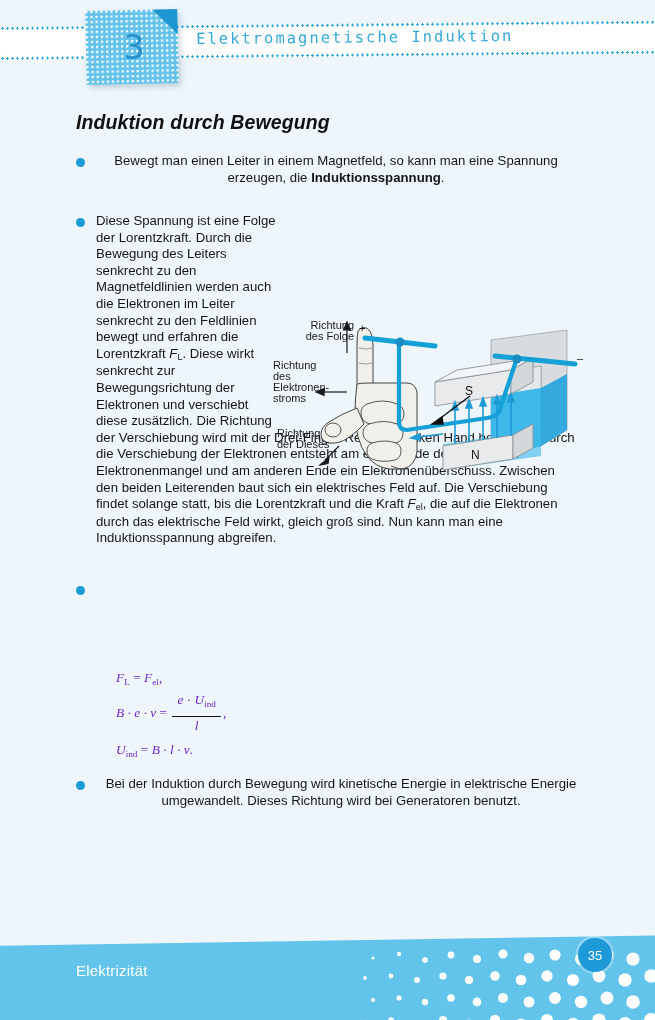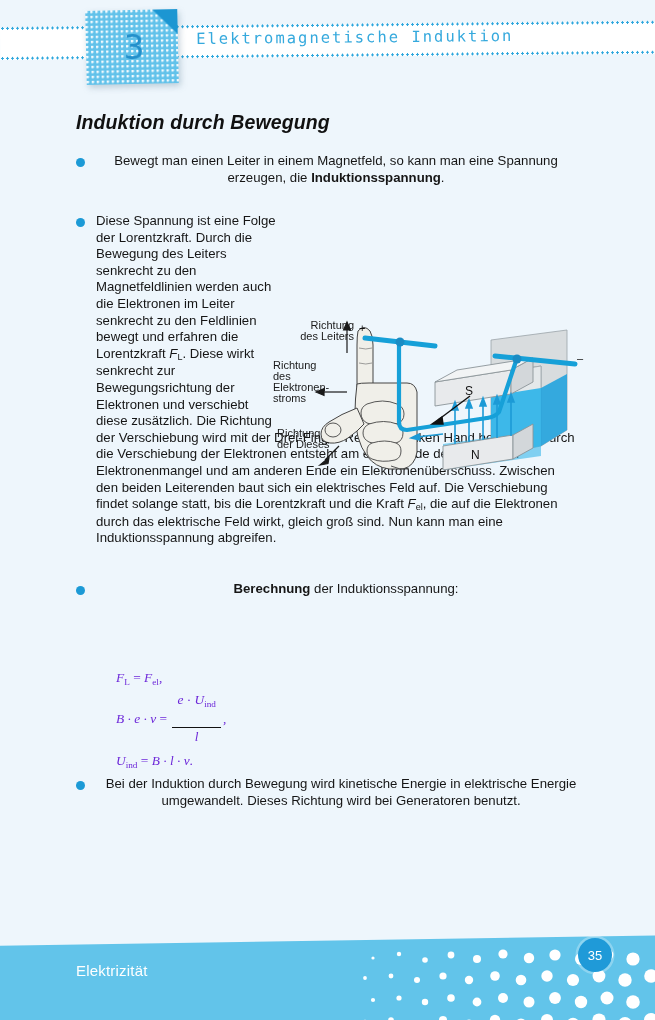--- a/index.html
+++ b/index.html
@@ -100,21 +100,21 @@
 
   
   .formulas{
     position:absolute;left:116px;top:572px;
     font-size:13.4px;color:#6d28d9;
     font-family:"Liberation Serif", serif;
   }
   .frm{margin-bottom:7px;white-space:nowrap;font-style:italic;}
   .frm .up{font-style:normal;}
   .frac{display:inline-block;vertical-align:middle;text-align:center;margin:0 2px;position:relative;top:-1px;}
-  .frac .num{display:block;padding:0 5px 19px 5px;border-bottom:1.1px solid #111;}
+  .frac .num{display:block;padding:0 5px 8px 5px;border-bottom:1.1px solid #111;}
   .frac .den{display:block;padding:1px 5px 0 5px;}
   .sb{font-size:9.2px;vertical-align:baseline;position:relative;top:2.5px;font-style:normal;}
 
   
   .footer{position:absolute;left:0;top:930px;width:655px;height:90px;overflow:hidden;}
   .footer-band{
     position:absolute;left:-10px;top:16px;width:690px;height:100px;
     background:#62c4ea;
     transform:rotate(-0.9deg);transform-origin:0 0;
   }
@@ -265,37 +265,36 @@
           </g>
 
           <text x="64" y="14" font-size="11" fill="#111" font-family="Liberation Sans, sans-serif">+</text>
           <text x="282" y="44" font-size="11" fill="#111" font-family="Liberation Sans, sans-serif">–</text>
         </g>
       </svg>
 
       
       <div class="lbl" style="left:-1px;top:2px;text-align:right;width:60px;">
         <div>Richtung</div>
-        <div>des Leiters</div>
+        <div>des Folge</div>
       </div>
       <div class="lbl" style="left:-22px;top:42px;width:74px;">
         <div>Richtung</div>
         <div>des Elektronen-</div>
         <div>stroms</div>
       </div>
       <div class="lbl" style="left:-18px;top:110px;width:64px;">
         <div>Richtung</div>
         <div>der Dieses</div>
       </div>
     </div>
 
     <div class="bullet-block" style="top:483px;width:520px;">
       <span class="bullet-dot"></span>
       <div class="bullet-body">
-        <div><b>Berechnung</b><span> der Induktionsspannung:</span></div>
       </div>
     </div>
 
     <div class="formulas">
       <div class="frm"><span>F</span><span class="sb">L</span><span class="up"> = </span><span>F</span><span class="sb">el</span><span class="up">,</span></div>
 
       <div class="frm"><span>B · e · v</span><span class="up"> = </span><span class="frac"><span class="num"><span>e</span><span class="up"> · </span><span>U</span><span class="sb">ind</span></span><span class="den">l</span></span><span class="up">,</span></div>
 
       <div class="frm"><span>U</span><span class="sb">ind</span><span class="up"> = </span><span>B · l · v</span><span class="up">.</span></div>
     </div>

